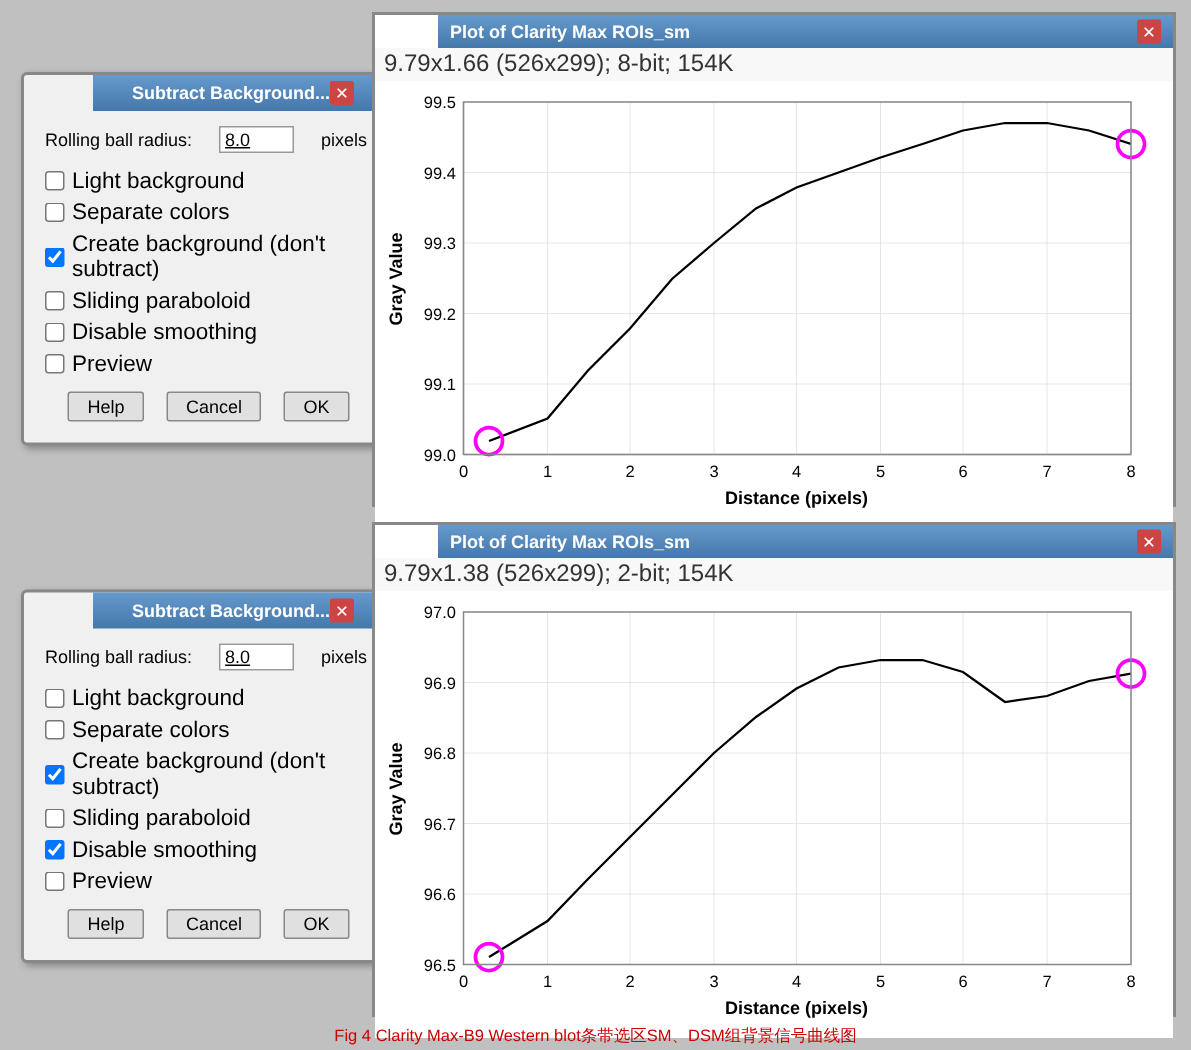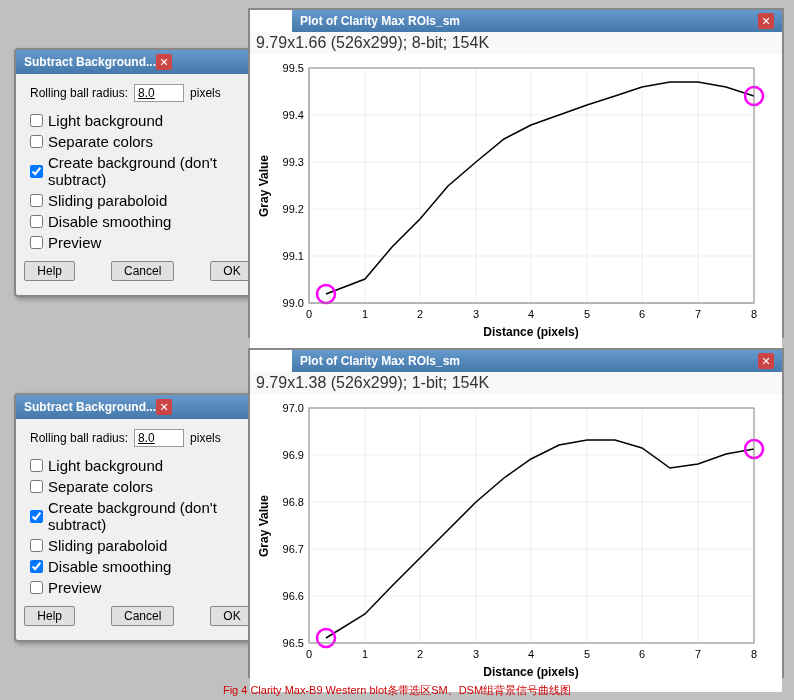--- a/index.html
+++ b/index.html
@@ -24,22 +24,23 @@
       box-shadow: 2px 2px 5px rgba(0,0,0,0.3);
     }
     .dialog-title {
       background: linear-gradient(to bottom, #6699cc, #4477aa);
       color: white;
       text-align: center;
       padding: 4px 8px;
       font-weight: bold;
       font-size: 12px;
       display: flex;
-      justify-content: flex-start;
-      align-items: center;
+      justify-content: center;
+      align-items: center;
+      margin-left: 46px;
     }
     .dialog-close {
       background: #cc4444;
       color: white;
       border: none;
       width: 16px;
       height: 16px;
       font-size: 11px;
       cursor: pointer;
       display: flex;
@@ -47,21 +48,21 @@
       justify-content: center;
       border-radius: 2px;
     }
     .dialog-body {
       padding: 10px 14px;
     }
     .radius-row {
       display: flex;
       align-items: center;
       margin-bottom: 10px;
-      gap: 6px;
+      gap: 18px;
     }
     .radius-label {
       white-space: nowrap;
       font-size: 12px;
     }
     .radius-input {
       width: 50px;
       border: 1px solid #999;
       padding: 1px 3px;
       font-size: 12px;
@@ -80,21 +81,21 @@
     .checkbox-row input[type="checkbox"] {
       width: 13px;
       height: 13px;
     }
     .checkbox-row label {
       font-size: 15px;
     }
     .dialog-buttons {
       display: flex;
       justify-content: center;
-      gap: 36px;
+      gap: 15px;
       margin-top: 10px;
       padding-bottom: 4px;
     }
     .dialog-btn {
       background: #e0e0e0;
       border: 1px solid #888;
       padding: 2px 12px;
       font-size: 12px;
       cursor: pointer;
       border-radius: 2px;
@@ -310,21 +311,21 @@
       <rect x="55" y="10" width="445" height="235" fill="none" stroke="#888" stroke-width="1"></rect>
     </svg>
   </div>
 </div>
 
 <div class="plot-window" style="left:248px; top:348px; width:536px; height:330px;">
   <div class="plot-title-bar">
     <span>Plot of Clarity Max ROIs_sm</span>
     <button class="plot-close">✕</button>
   </div>
-  <div class="plot-subtitle">9.79x1.38  (526x299); 1-bit; 154K</div>
+  <div class="plot-subtitle">9.79x1.38  (526x299); 2-bit; 154K</div>
   <div class="plot-area">
     <svg class="chart-svg" width="520" height="290">
       <defs>
         <clipPath id="clip2">
           <rect x="55" y="10" width="445" height="235"></rect>
         </clipPath>
       </defs>
 
       <line x1="55" y1="245" x2="500" y2="245" stroke="#ddd" stroke-width="0.5"></line>
       <line x1="55" y1="198" x2="500" y2="198" stroke="#ddd" stroke-width="0.5"></line>

